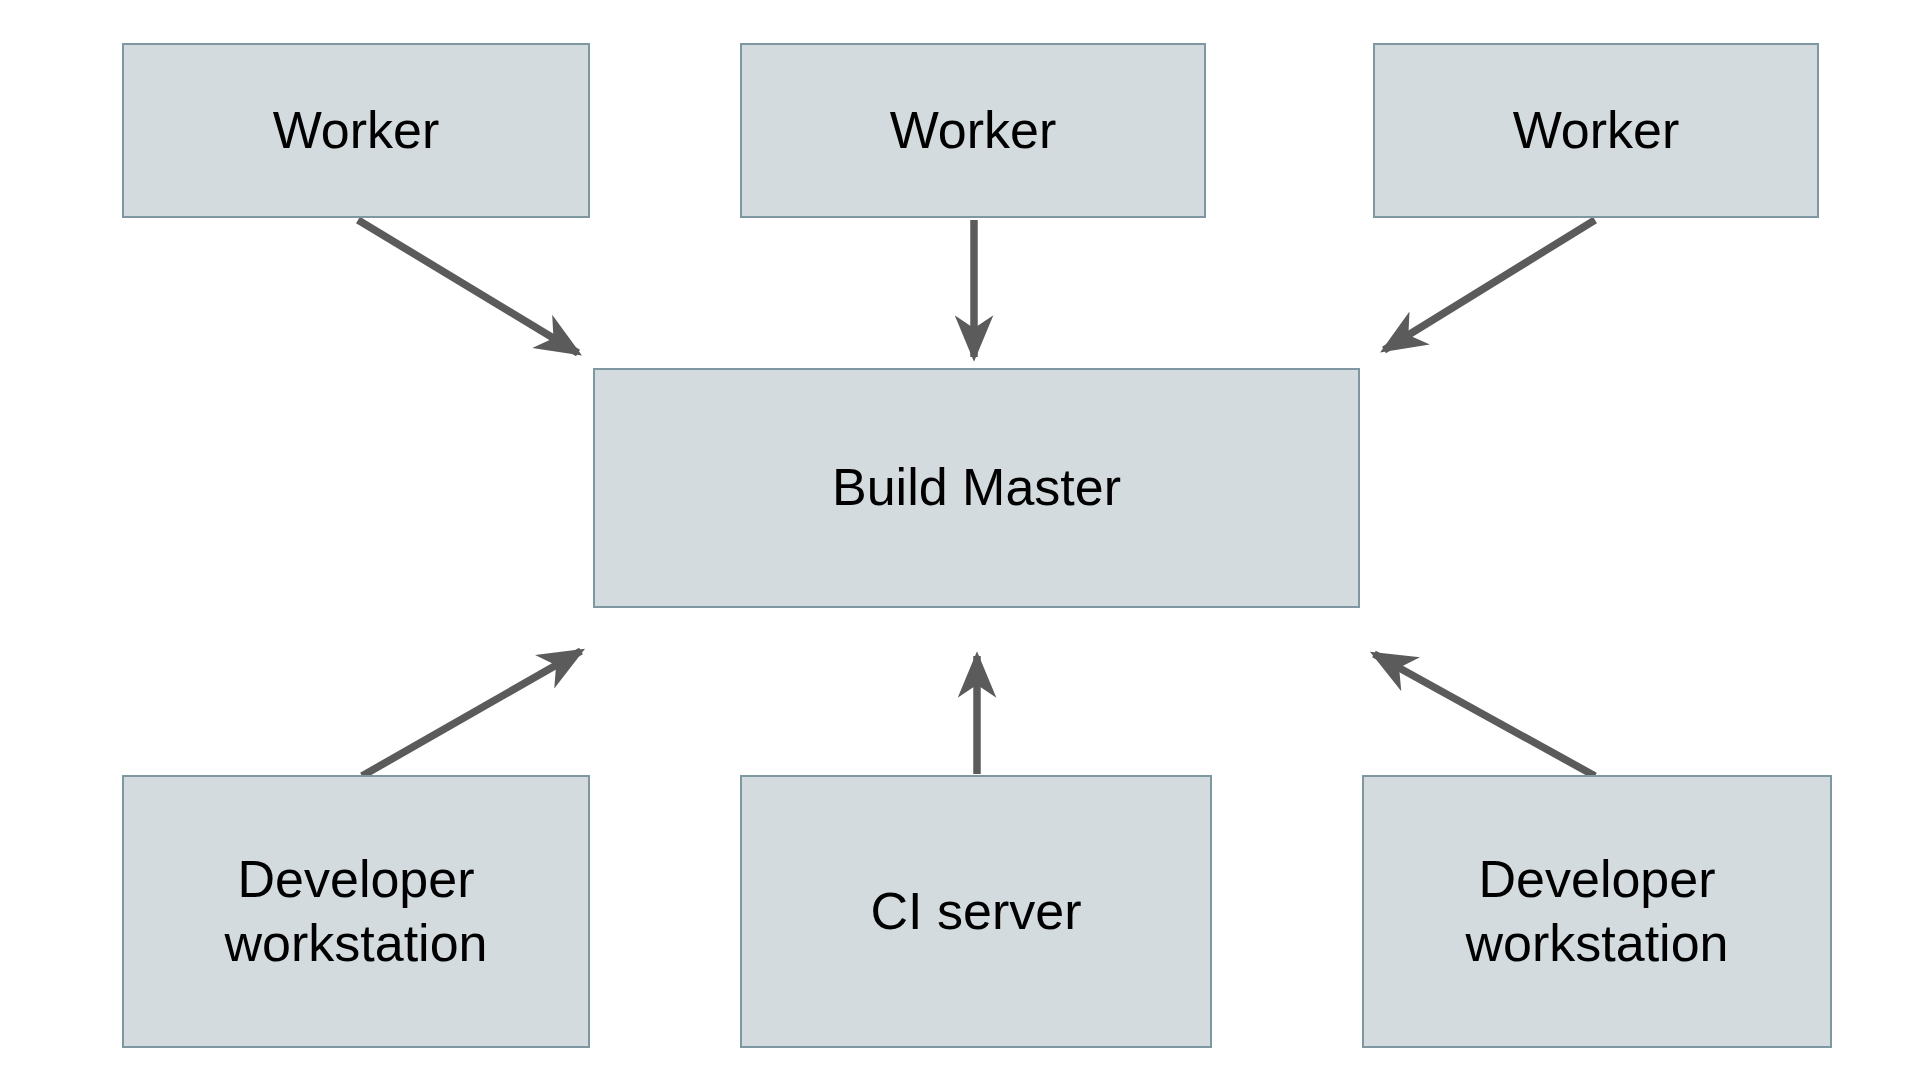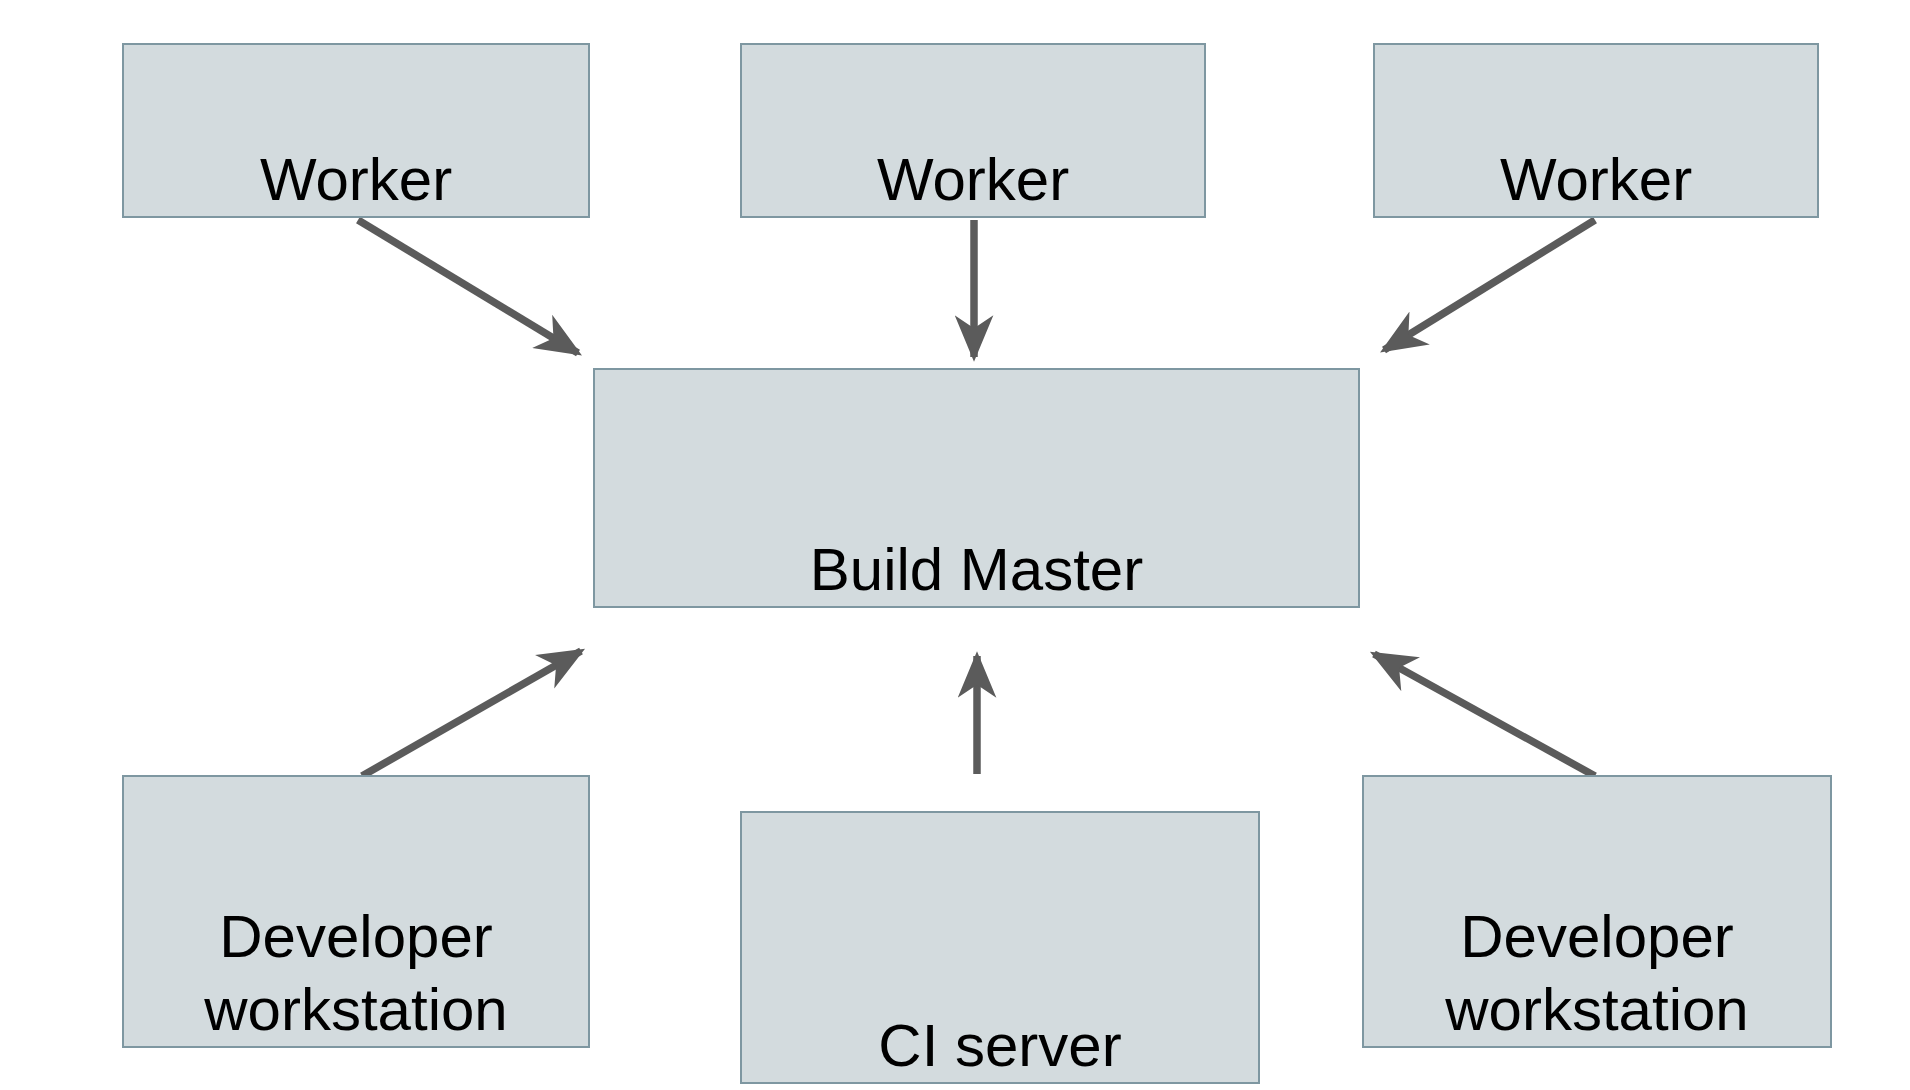--- a/index.html
+++ b/index.html
@@ -16,38 +16,38 @@
     left: 0; top: 0;
     width: 1910px; height: 1090px;
     pointer-events: none;
   }
   .node {
     position: absolute;
     box-sizing: border-box;
     background: #d3dbde;
     border: 2px solid #7e97a1;
     display: flex;
-    align-items: flex-end;
+    align-items: center;
     justify-content: center;
     text-align: center;
     color: #000000;
-    font-size: 60px;
+    font-size: 52px;
     line-height: 1.22;
   }
   .node .label {
     display: block;
     padding: 0 14px;
   }
   
   #n-worker-1      { left: 122px;  top: 43px;  width: 468px; height: 175px; }
   #n-worker-2      { left: 740px;  top: 43px;  width: 466px; height: 175px; }
   #n-worker-3      { left: 1373px; top: 43px;  width: 446px; height: 175px; }
   #n-build-master  { left: 593px;  top: 368px; width: 767px; height: 240px; }
   #n-dev-left      { left: 122px;  top: 775px; width: 468px; height: 273px; }
-  #n-ci-server     { left: 740px;  top: 775px; width: 520px; height: 273px; margin-top: 36px; }
+  #n-ci-server     { left: 740px;  top: 775px; width: 472px; height: 273px; }
   #n-dev-right     { left: 1362px; top: 775px; width: 470px; height: 273px; }
   .edge-line {
     stroke: #5b5b5b;
     stroke-width: 7.5;
     fill: none;
   }
 </style>
 </head>
 <body>
 

